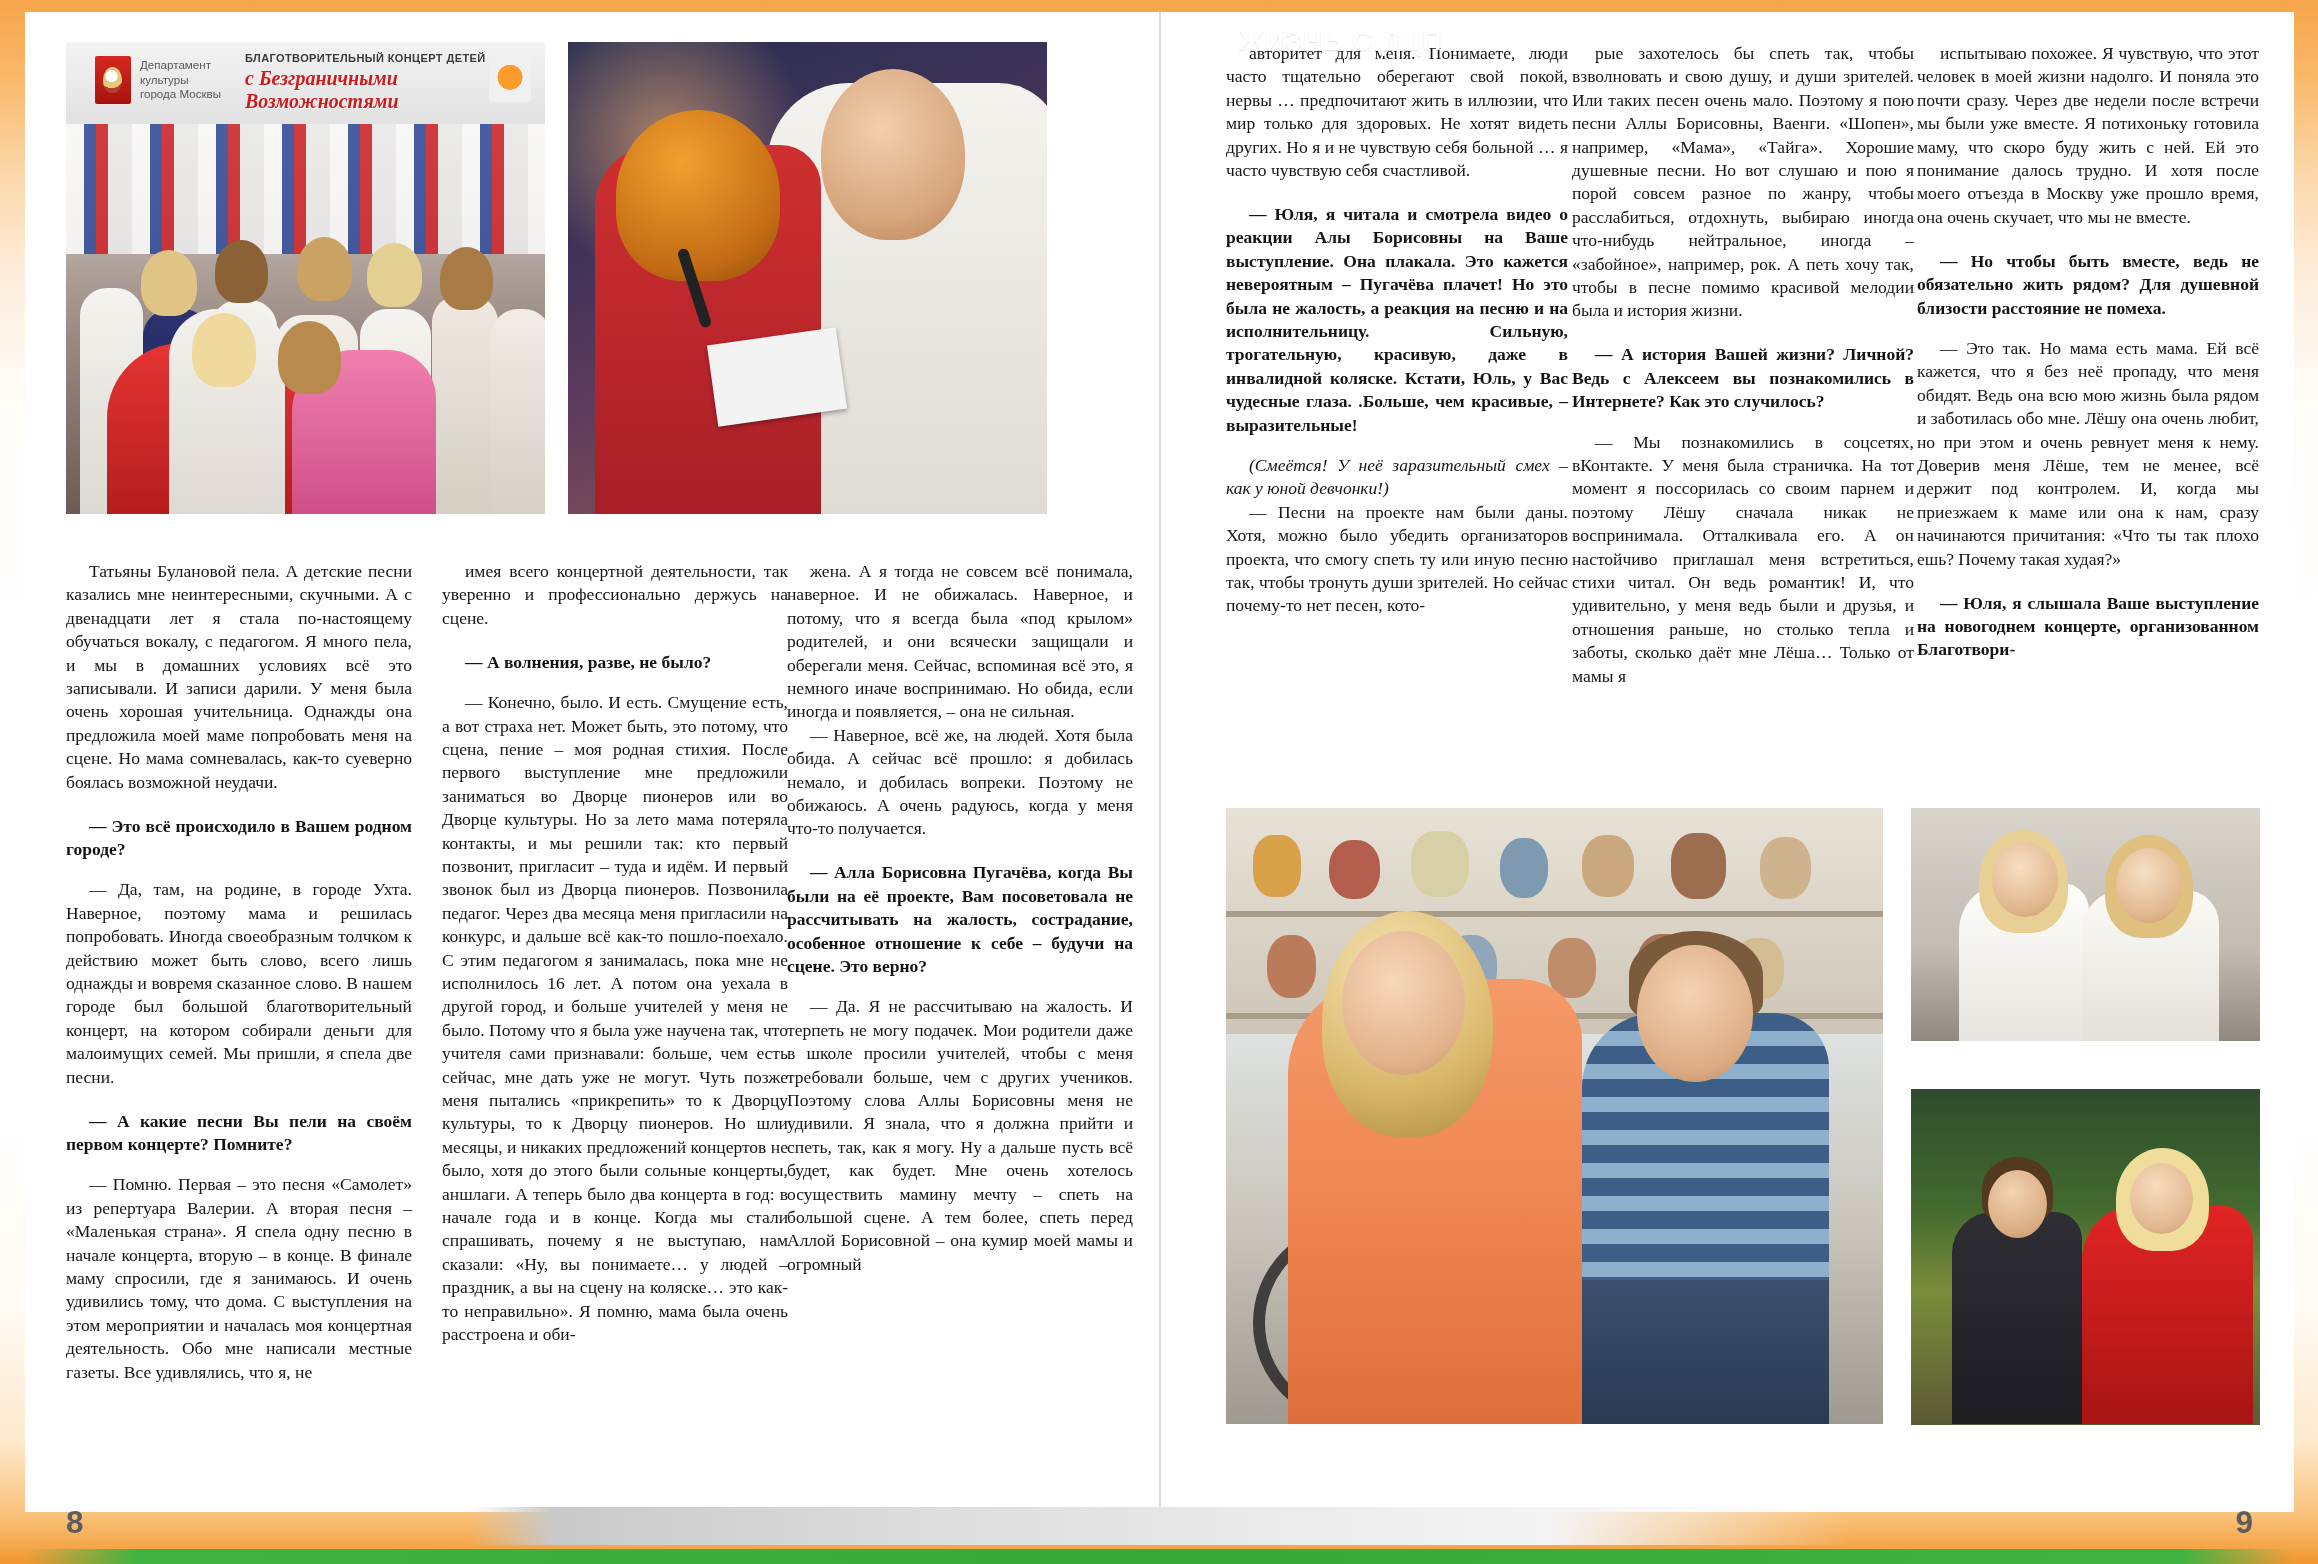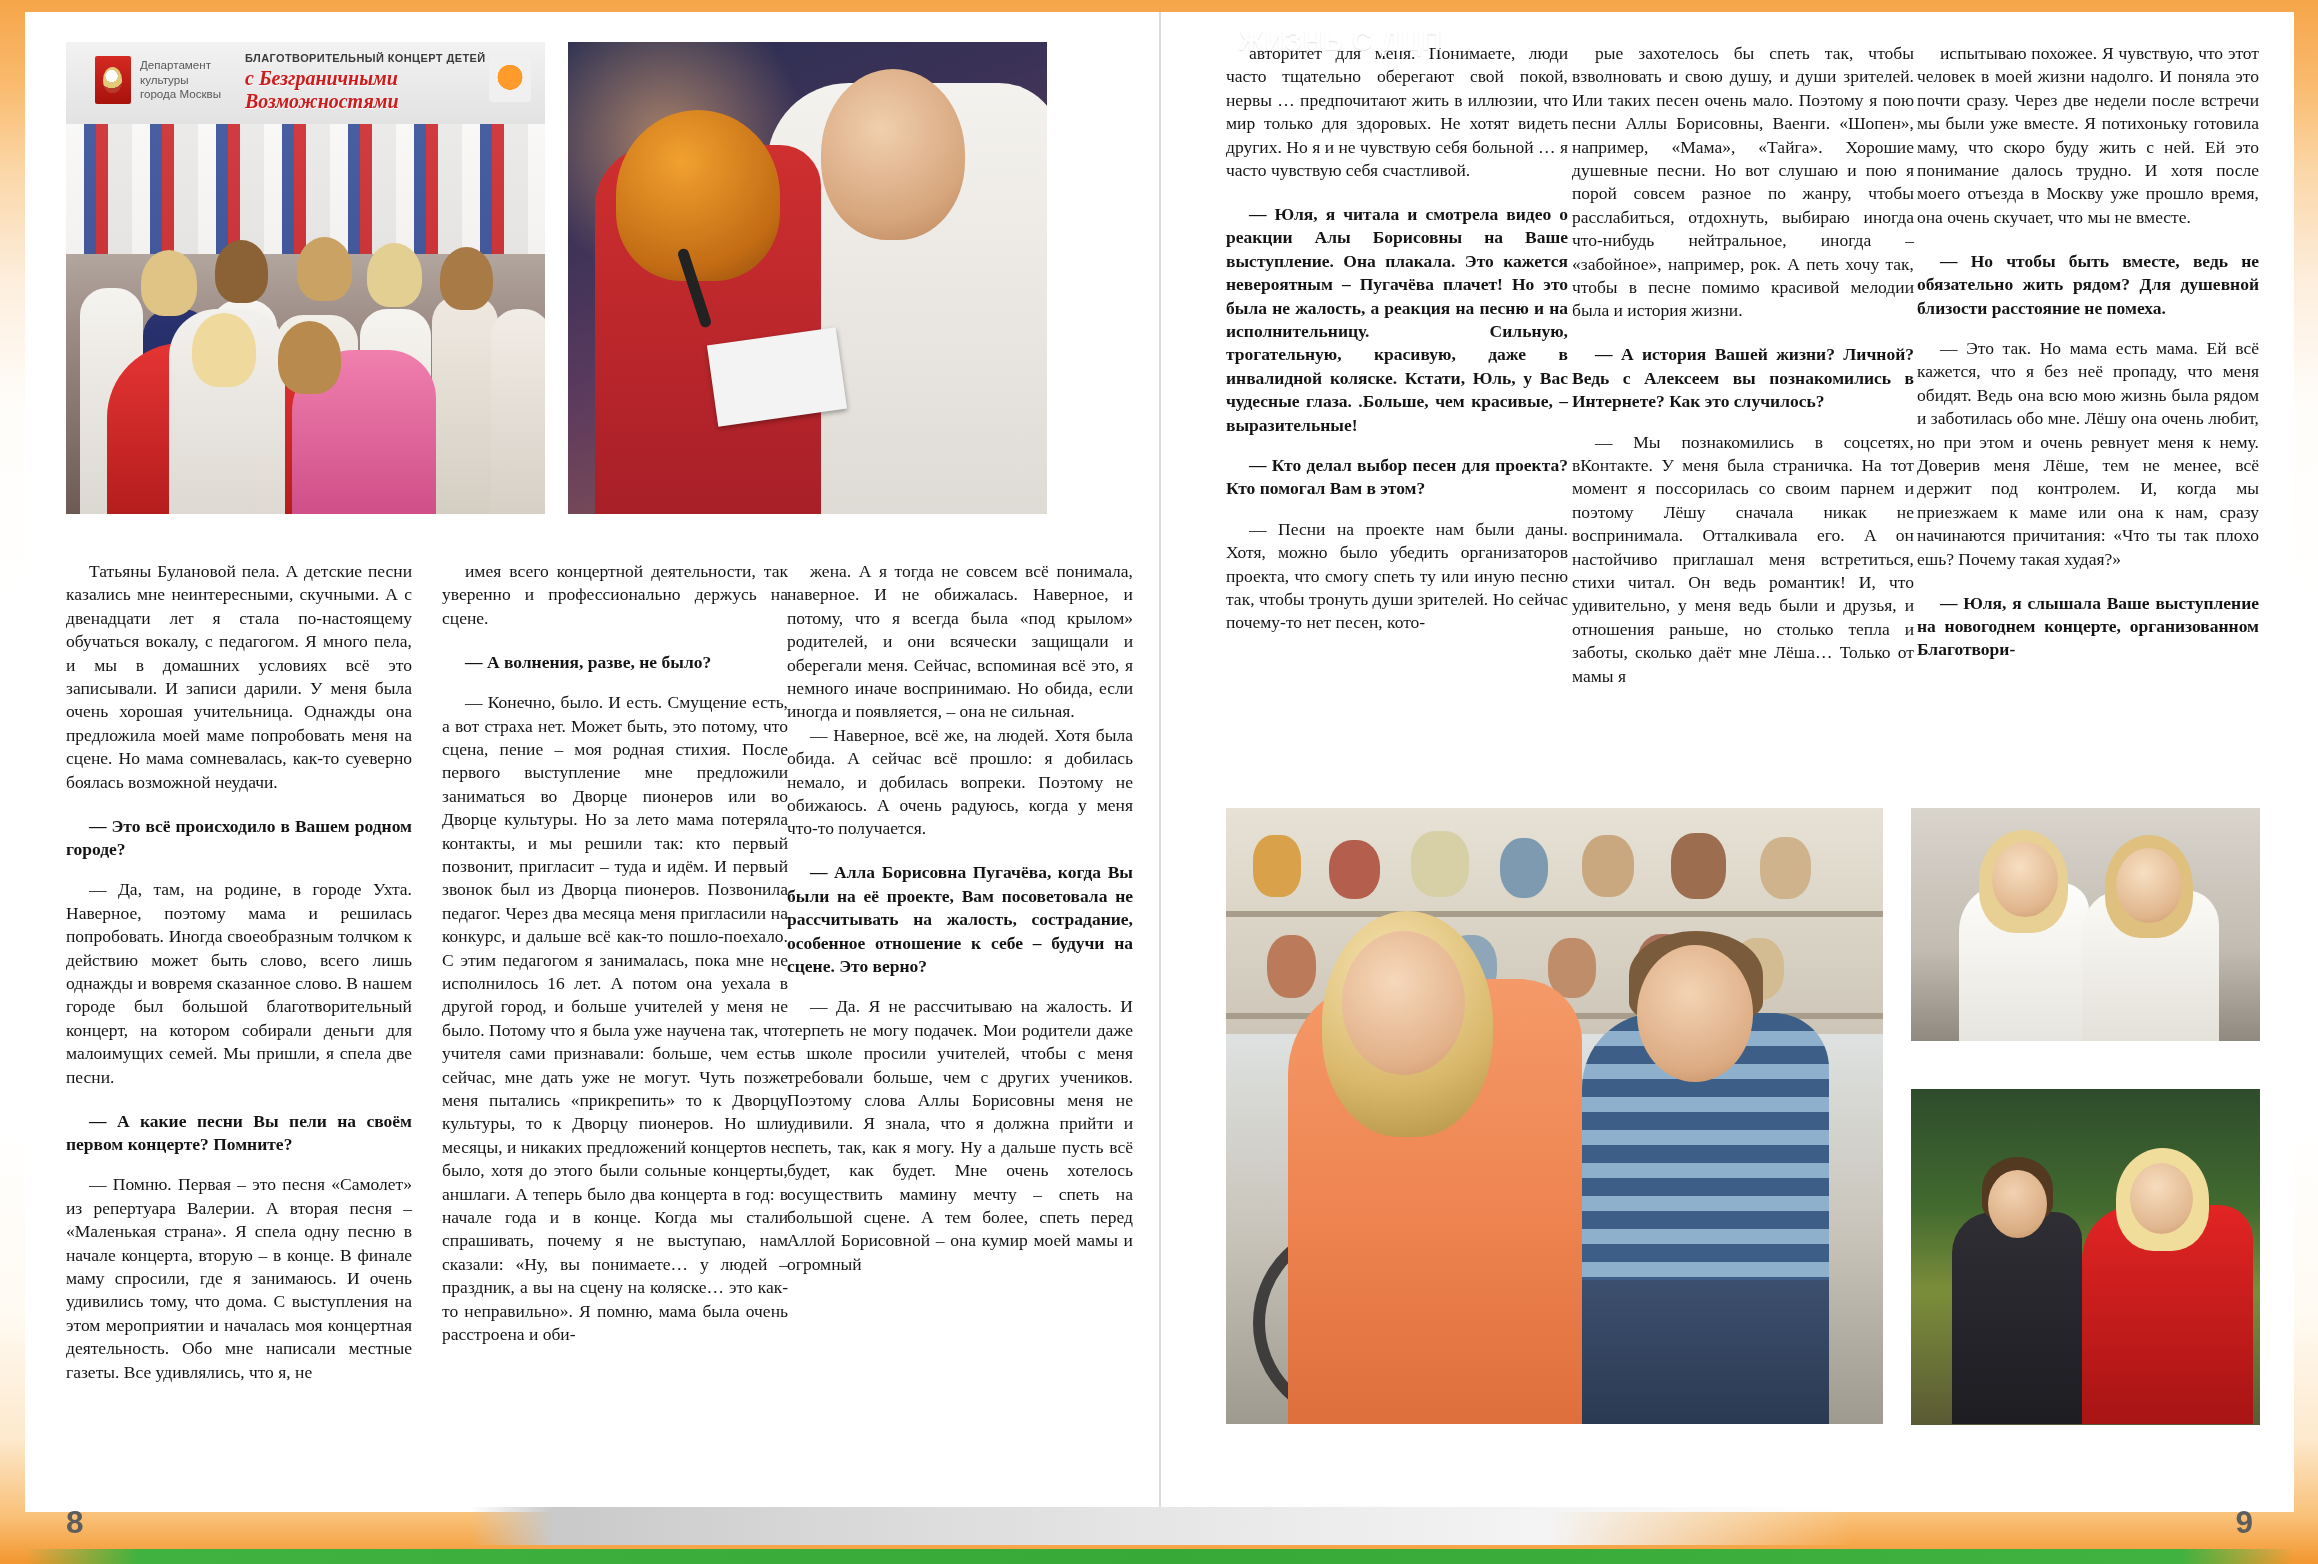--- a/index.html
+++ b/index.html
@@ -243,21 +243,21 @@
     </div>
   <div class="col" id="lc3">
       <p>жена. А я тогда не совсем всё понимала, наверное. И не обижалась. Наверное, и потому, что я всегда была «под крылом» родителей, и они всячески защищали и оберегали меня. Сейчас, вспоминая всё это, я немного иначе воспринимаю. Но обида, если иногда и появляется, – она не сильная.</p>
       <p>— Наверное, всё же, на людей. Хотя была обида. А сейчас всё прошло: я добилась немало, и добилась вопреки. Поэтому не обижаюсь. А очень радуюсь, когда у меня что-то получается.</p>
       <p class="q">— Алла Борисовна Пугачёва, когда Вы были на её проекте, Вам посоветовала не рассчитывать на жалость, сострадание, особенное отношение к себе – будучи на сцене. Это верно?</p>
       <p>— Да. Я не рассчитываю на жалость. И терпеть не могу подачек. Мои родители даже в школе просили учителей, чтобы с меня требовали больше, чем с других учеников. Поэтому слова Аллы Борисовны меня не удивили. Я знала, что я должна прийти и спеть, так, как я могу. Ну а дальше пусть всё будет, как будет. Мне очень хотелось осуществить мамину мечту – спеть на большой сцене. А тем более, спеть перед Аллой Борисовной – она кумир моей мамы и огромный</p>
     </div>
   <div class="col" id="rc1">
       <p>авторитет для меня. Понимаете, люди часто тщательно оберегают свой покой, нервы … предпочитают жить в иллюзии, что мир только для здоровых. Не хотят видеть других. Но я и не чувствую себя больной … я часто чувствую себя счастливой.</p>
       <p class="q">— Юля, я читала и смотрела видео о реакции Алы Борисовны на Ваше выступление. Она плакала. Это кажется невероятным – Пугачёва плачет! Но это была не жалость, а реакция на песню и на исполнительницу. Сильную, трогательную, красивую, даже в инвалидной коляске. Кстати, Юль, у Вас чудесные глаза. .Больше, чем красивые, –выразительные!</p>
-      <p class="q">— Кто делал выбор песен для проекта? Кто помогал Вам в этом?</p>
+      <p class="ital">(Смеётся! У неё заразительный смех – как у юной девчонки!)</p>
       <p>— Песни на проекте нам были даны. Хотя, можно было убедить организаторов проекта, что смогу спеть ту или иную песню так, чтобы тронуть души зрителей. Но сейчас почему-то нет песен, кото-</p>
     </div>
   <div class="col" id="rc2">
       <p>рые захотелось бы спеть так, чтобы взволновать и свою душу, и души зрителей. Или таких песен очень мало. Поэтому я пою песни Аллы Борисовны, Ваенги. «Шопен», например, «Мама», «Тайга». Хорошие душевные песни. Но вот слушаю и пою я порой совсем разное по жанру, чтобы расслабиться, отдохнуть, выбираю иногда что-нибудь нейтральное, иногда – «забойное», например, рок. А петь хочу так, чтобы в песне помимо красивой мелодии была и история жизни.</p>
       <p class="q">— А история Вашей жизни? Личной? Ведь с Алексеем вы познакомились в Интернете? Как это случилось?</p>
       <p>— Мы познакомились в соцсетях, вКонтакте. У меня была страничка. На тот момент я поссорилась со своим парнем и поэтому Лёшу сначала никак не воспринимала. Отталкивала его. А он настойчиво приглашал меня встретиться, стихи читал. Он ведь романтик! И, что удивительно, у меня ведь были и друзья, и отношения раньше, но столько тепла и заботы, сколько даёт мне Лёша… Только от мамы я</p>
     </div>
   <div class="col" id="rc3">
       <p>испытываю похожее. Я чувствую, что этот человек в моей жизни надолго. И поняла это почти сразу. Через две недели после встречи мы были уже вместе. Я потихоньку готовила маму, что скоро буду жить с ней. Ей это понимание далось трудно. И хотя после моего отъезда в Москву уже прошло время, она очень скучает, что мы не вместе.</p>
       <p class="q">— Но чтобы быть вместе, ведь не обязательно жить рядом? Для душевной близости расстояние не помеха.</p>

